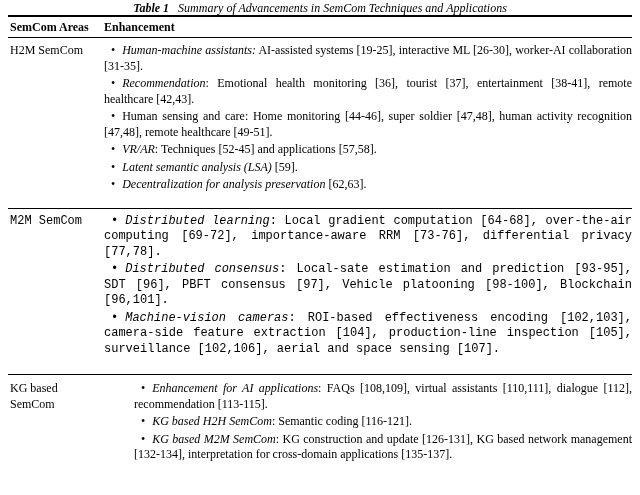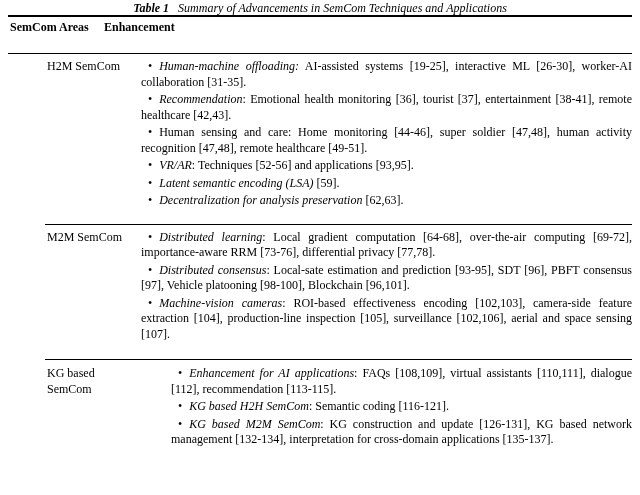--- a/index.html
+++ b/index.html
@@ -33,41 +33,40 @@
   }
   .caption .cap-label {
     font-weight: bold;
     margin-right: 9px;
   }
   .header-row {
     display: flex;
     font-weight: bold;
     line-height: 13px;
     padding-top: 4px;
-    padding-bottom: 19px;
+    padding-bottom: 3px;
     border-bottom: 1.5px solid #000000;
   }
   .col-area {
     flex: none;
     width: 96px;
     padding-left: 2px;
     box-sizing: border-box;
   }
   .col-adv {
     flex: 1;
     min-width: 0;
   }
   .section-row {
     display: flex;
     border-bottom: 1px solid #000000;
     padding-top: 5px;
-    margin-left: 37px;
   }
   .section-row.row-0 { padding-bottom: 15px; }
-  .section-row.row-1 { padding-bottom: 17px; }
+  .section-row.row-1 { padding-bottom: 17px; font-family: Liberation Mono, monospace; }
   .section-row.row-2 { padding-bottom: 0; border-bottom: none; padding-top: 6px; gap: 30px; }
   .area-cell {
     flex: none;
     width: 96px;
     padding-left: 2px;
     box-sizing: border-box;
     line-height: 15.5px;
   }
   .adv-cell {
     flex: 1;
@@ -98,25 +97,25 @@
 
   <div class="header-row">
     <div class="col-area">SemCom Areas</div>
     <div class="col-adv">Enhancement</div>
   </div>
 
   <div id="table-body">
       <div class="section-row row-0">
         <div class="area-cell">H2M SemCom</div>
         <div class="adv-cell">
-          <p class="adv-item"><span class="blt">•</span><span class="lead">Human-machine offloading:</span><span class="rest"> AI-assisted systems [19-25], interactive ML [26-30], worker-AI collaboration [31-35].</span></p>
+          <p class="adv-item"><span class="blt">•</span><span class="lead">Human-machine assistants:</span><span class="rest"> AI-assisted systems [19-25], interactive ML [26-30], worker-AI collaboration [31-35].</span></p>
           <p class="adv-item"><span class="blt">•</span><span class="lead">Recommendation</span><span class="rest">: Emotional health monitoring [36], tourist [37], entertainment [38-41], remote healthcare [42,43].</span></p>
           <p class="adv-item"><span class="blt">•</span><span class="rest">Human sensing and care:  Home monitoring [44-46], super soldier [47,48], human activity recognition [47,48], remote healthcare [49-51].</span></p>
-          <p class="adv-item"><span class="blt">•</span><span class="lead">VR/AR</span><span class="rest">: Techniques [52-56] and applications [93,95].</span></p>
-          <p class="adv-item"><span class="blt">•</span><span class="lead">Latent semantic encoding (LSA)</span><span class="rest"> [59].</span></p>
+          <p class="adv-item"><span class="blt">•</span><span class="lead">VR/AR</span><span class="rest">: Techniques [52-45] and applications [57,58].</span></p>
+          <p class="adv-item"><span class="blt">•</span><span class="lead">Latent semantic analysis (LSA)</span><span class="rest"> [59].</span></p>
           <p class="adv-item"><span class="blt">•</span><span class="lead">Decentralization for analysis preservation</span><span class="rest">  [62,63].</span></p>
         </div>
       </div>
       <div class="section-row row-1">
         <div class="area-cell">M2M SemCom</div>
         <div class="adv-cell">
           <p class="adv-item"><span class="blt">•</span><span class="lead">Distributed learning</span><span class="rest">: Local gradient computation [64-68], over-the-air computing [69-72], importance-aware RRM [73-76], differential privacy [77,78].</span></p>
           <p class="adv-item"><span class="blt">•</span><span class="lead">Distributed consensus</span><span class="rest">: Local-sate estimation and prediction [93-95], SDT [96], PBFT consensus [97], Vehicle platooning [98-100], Blockchain [96,101].</span></p>
           <p class="adv-item"><span class="blt">•</span><span class="lead">Machine-vision cameras</span><span class="rest">: ROI-based effectiveness encoding [102,103], camera-side feature extraction [104], production-line inspection [105], surveillance [102,106], aerial and space sensing [107].</span></p>
         </div>

